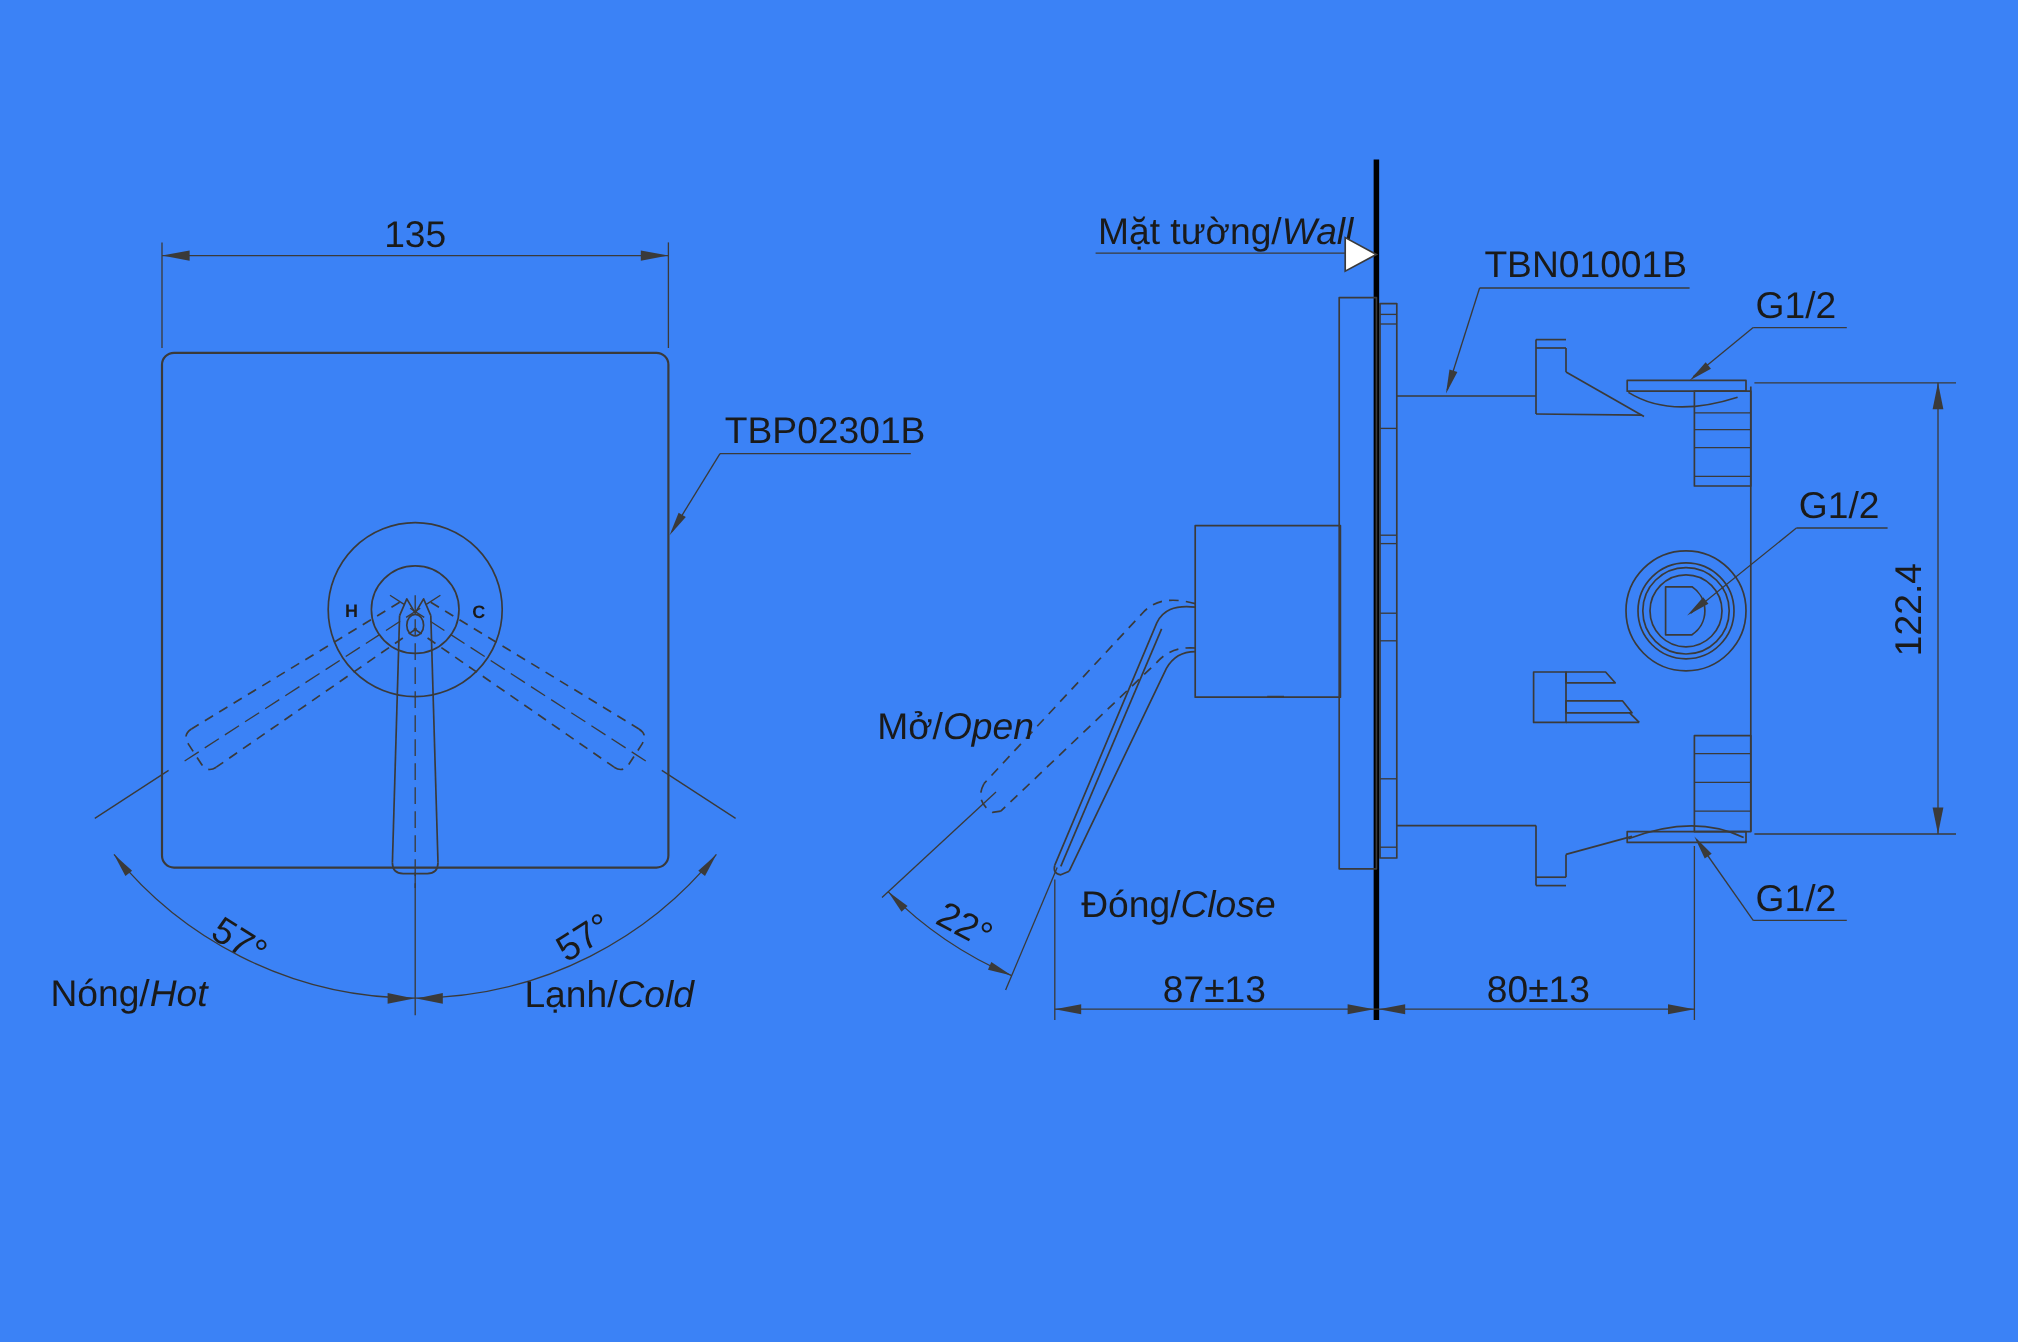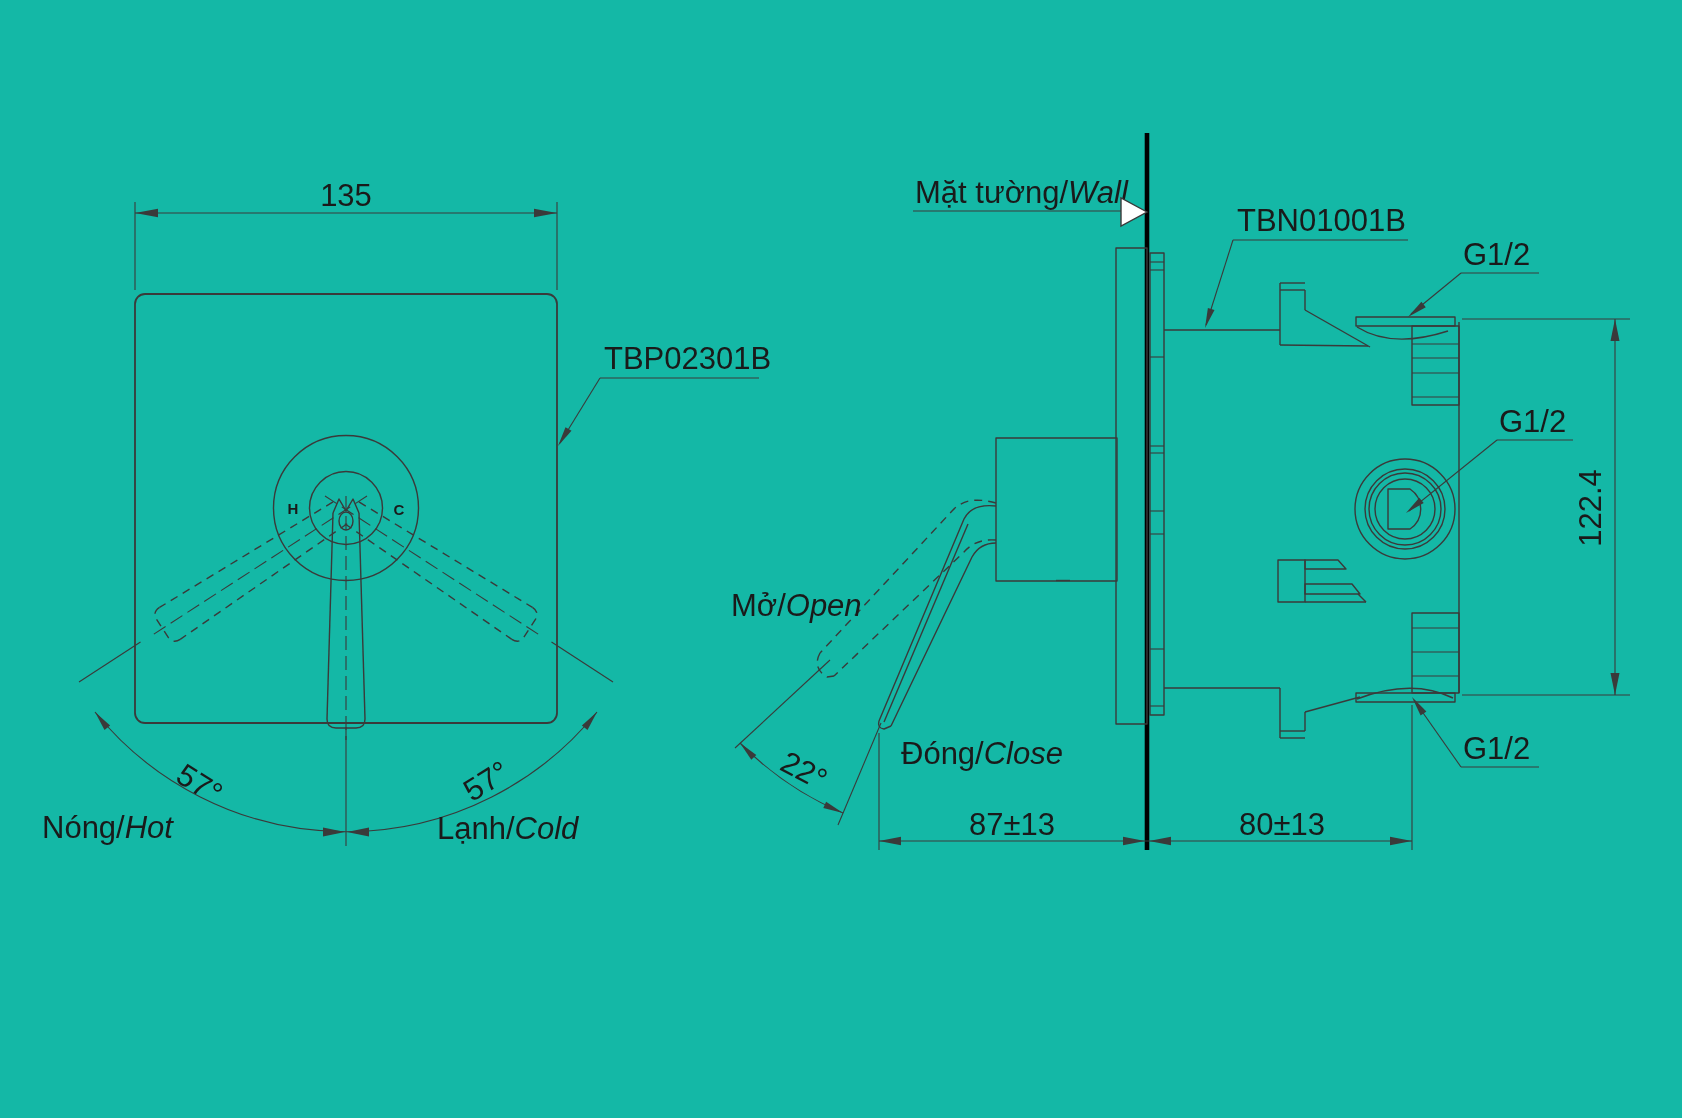--- a/index.html
+++ b/index.html
@@ -1,16 +1,16 @@
 <!DOCTYPE html>
 <html><head>
 <meta charset="utf-8">
 <style>
   html,body{margin:0;padding:0;background:#ffffff;}
-  .stage{position:relative;width:1682px;height:1118px;background:#14b8a6;overflow:hidden;
+  .stage{position:relative;width:1682px;height:1118px;background:#3b82f6;overflow:hidden;
          font-family:"Liberation Sans", sans-serif;}
   svg{display:block}
   .ln{stroke:#3a3a3a;stroke-width:1.4;fill:none;stroke-linejoin:round;}
   .ln2{stroke:#3a3a3a;stroke-width:1.8;fill:none;stroke-linejoin:round;}
   .thin{stroke:#3a3a3a;stroke-width:1.1;fill:none;}
   .wall{stroke:#000000;stroke-width:4.6;fill:none;}
   .dash{stroke-dasharray:8 6;}
   .cdash{stroke-dasharray:14 6;}
   .arrow{fill:#3a3a3a;stroke:none;}
   .opentri{fill:#ffffff;stroke:#3a3a3a;stroke-width:1.4;}

